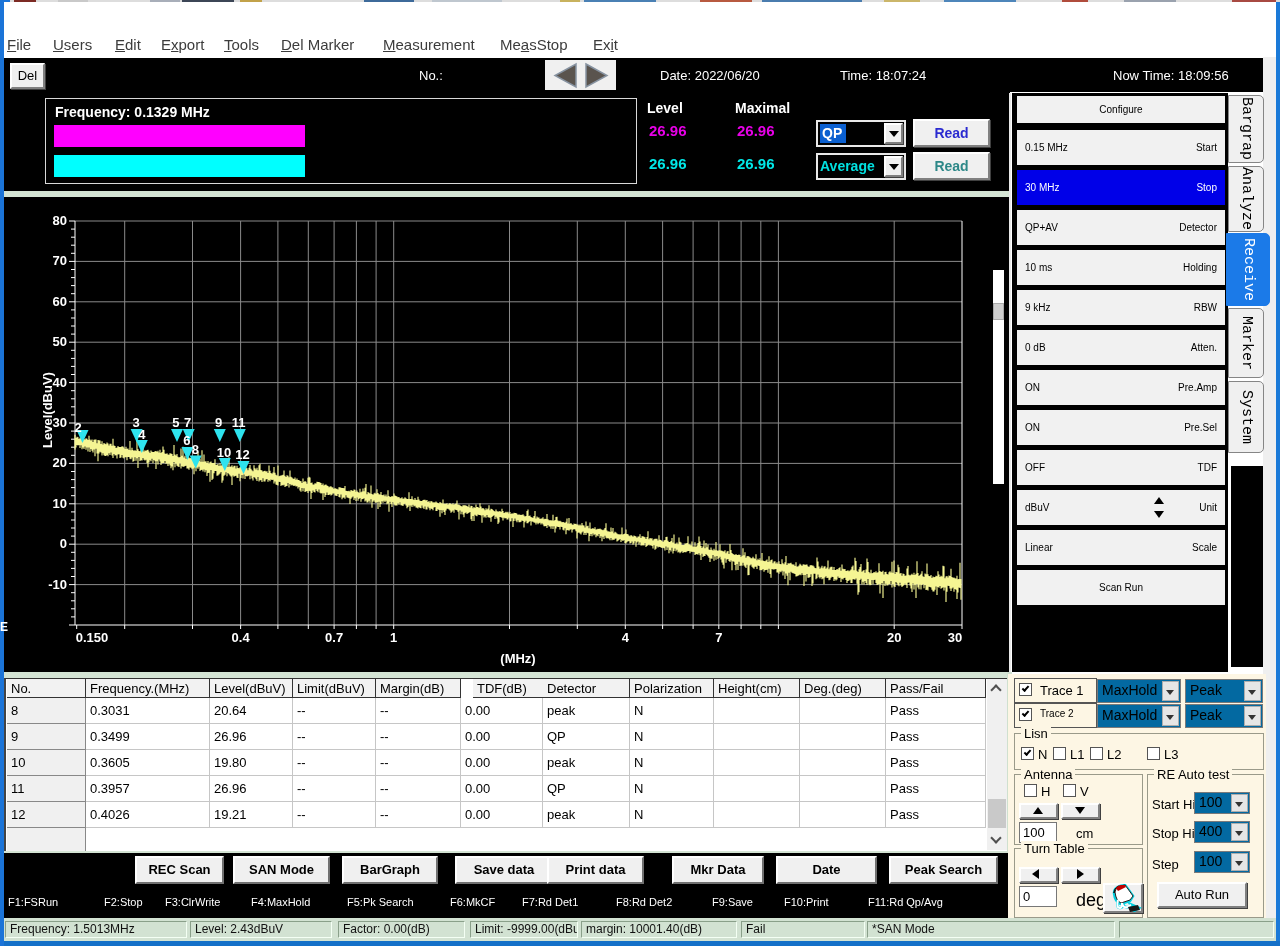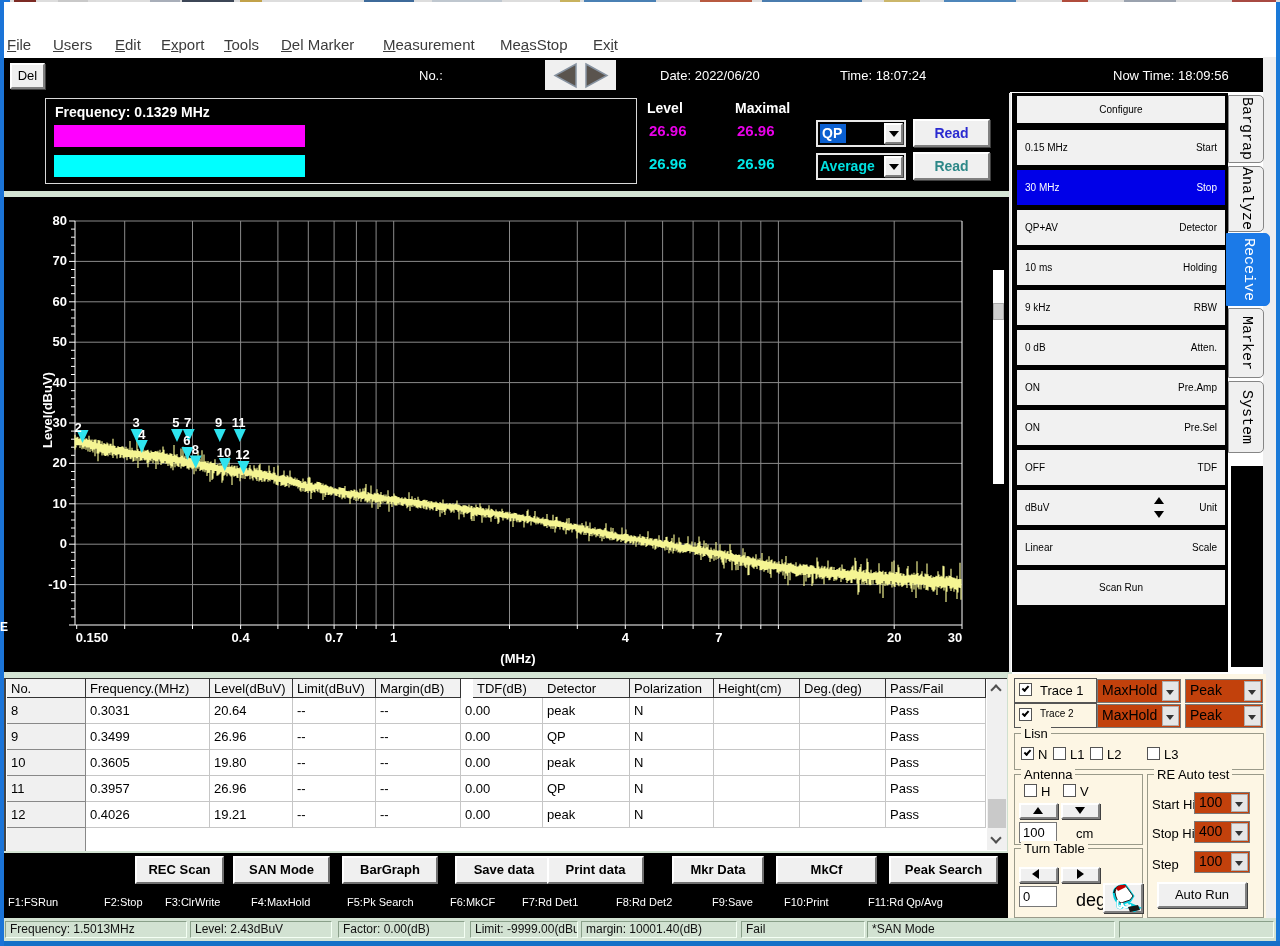--- a/index.html
+++ b/index.html
@@ -4,21 +4,21 @@
 html,body{width:1280px;height:946px;overflow:hidden}
 body{font-family:"Liberation Sans",sans-serif;background:#fff;position:relative}
 .abs{position:absolute}
 .raised{position:absolute;background:#f0f0f0;border-top:2px solid #fff;border-left:2px solid #fff;border-right:2px solid #808080;border-bottom:2px solid #808080;box-shadow:1px 1px 0 #404040}
 .pbtn{position:absolute;background:#f1f1f1;border:1px solid #000;color:#000;font-size:10px;line-height:35px}
 .pbtn .l{position:absolute;left:8px}.pbtn .r{position:absolute;right:8px}
 .ck{position:absolute;width:13px;height:13px;background:#fff;border:1px solid #555}
 .ck .m{position:absolute;left:2px;top:2px;width:7px;height:4px;border-left:2px solid #000;border-bottom:2px solid #000;transform:rotate(-48deg)}
 .gb{position:absolute;border:1px solid #9a9a8a;background:#fdf6e4}
 .gb>.cap{position:absolute;top:-8px;left:6px;background:#fdf6e4;padding:0 3px;font-size:13px;color:#000}
-.dd{position:absolute;background:#c2410c;border:1px solid #7a7a7a;font-size:14px;color:#000}
+.dd{position:absolute;background:#0369a1;border:1px solid #7a7a7a;font-size:14px;color:#000}
 .dd .ab{position:absolute;right:1px;top:1px;bottom:1px;width:17px;background:#e6e6e6;border:1px solid #adadad}
 .dda{position:absolute;right:4px;top:8px;width:0;height:0;border-left:4px solid transparent;border-right:4px solid transparent;border-top:5px solid #333}
 .seg{position:absolute;top:921px;height:17px;border:1px solid #8aa08a;border-bottom-color:#f4fff4;border-right-color:#f4fff4;font-size:12px;color:#111;line-height:15px;padding-left:4px;white-space:nowrap;overflow:hidden}
 .fk{color:#fff;font-size:11px;position:absolute;top:896px;white-space:nowrap}
 .bb{position:absolute;top:856px;height:28px;background:#f0f0f0;border-top:2px solid #fff;border-left:2px solid #fff;border-right:2px solid #707070;border-bottom:2px solid #707070;font-size:13px;font-weight:bold;color:#000;text-align:center;line-height:24px}
 .th{position:absolute;top:679px;height:19px;background:#f2f2f2;border-right:1px solid #333;font-size:13px;color:#000;line-height:19px;padding-left:4px;overflow:hidden;white-space:nowrap}
 .td{position:absolute;height:26px;background:#fff;border-right:1px solid #c6c6c6;border-bottom:1px solid #c6c6c6;font-size:13px;color:#000;line-height:25px;padding-left:4px;overflow:hidden;white-space:nowrap}
 .rh{position:absolute;height:26px;background:#f0f0f0;border-right:1px solid #888;border-bottom:1px solid #888;font-size:13px;color:#000;line-height:25px;padding-left:4px}
 .tab{position:absolute;left:1228px;width:36px;background:#f0f0f0;border:1px solid #868686;border-radius:0 5px 5px 0;color:#000;font-family:"Liberation Mono",monospace;font-size:15px;writing-mode:vertical-rl;text-align:center;line-height:34px;font-weight:normal}
 </style></head><body>
@@ -464,21 +464,21 @@
     <path d="M22,23 L32,21 L34,26 L24,28 Z" fill="#1a1a1a"></path>
   </svg>
 <div class="abs" style="left:4px;top:851px;width:1004px;height:5px;background:#d4e4d4"></div>
 <div class="abs" style="left:4px;top:853px;width:1004px;height:65px;background:#000"></div>
 <div class="bb" style="left:135px;width:89px">REC Scan</div>
 <div class="bb" style="left:233px;width:97px">SAN Mode</div>
 <div class="bb" style="left:342px;width:96px">BarGraph</div>
 <div class="bb" style="left:455px;width:98px">Save data</div>
 <div class="bb" style="left:547px;width:97px">Print data</div>
 <div class="bb" style="left:672px;width:92px">Mkr Data</div>
-<div class="bb" style="left:776px;width:101px">MkCf</div>
+<div class="bb" style="left:776px;width:101px">Date</div>
 <div class="bb" style="left:889px;width:109px">Peak Search</div>
 <div class="fk" style="left:8px">F1:FSRun</div>
 <div class="fk" style="left:104px">F2:Stop</div>
 <div class="fk" style="left:165px">F3:ClrWrite</div>
 <div class="fk" style="left:251px">F4:MaxHold</div>
 <div class="fk" style="left:347px">F5:Pk Search</div>
 <div class="fk" style="left:450px">F6:MkCF</div>
 <div class="fk" style="left:522px">F7:Rd Det1</div>
 <div class="fk" style="left:616px">F8:Rd Det2</div>
 <div class="fk" style="left:712px">F9:Save</div>

